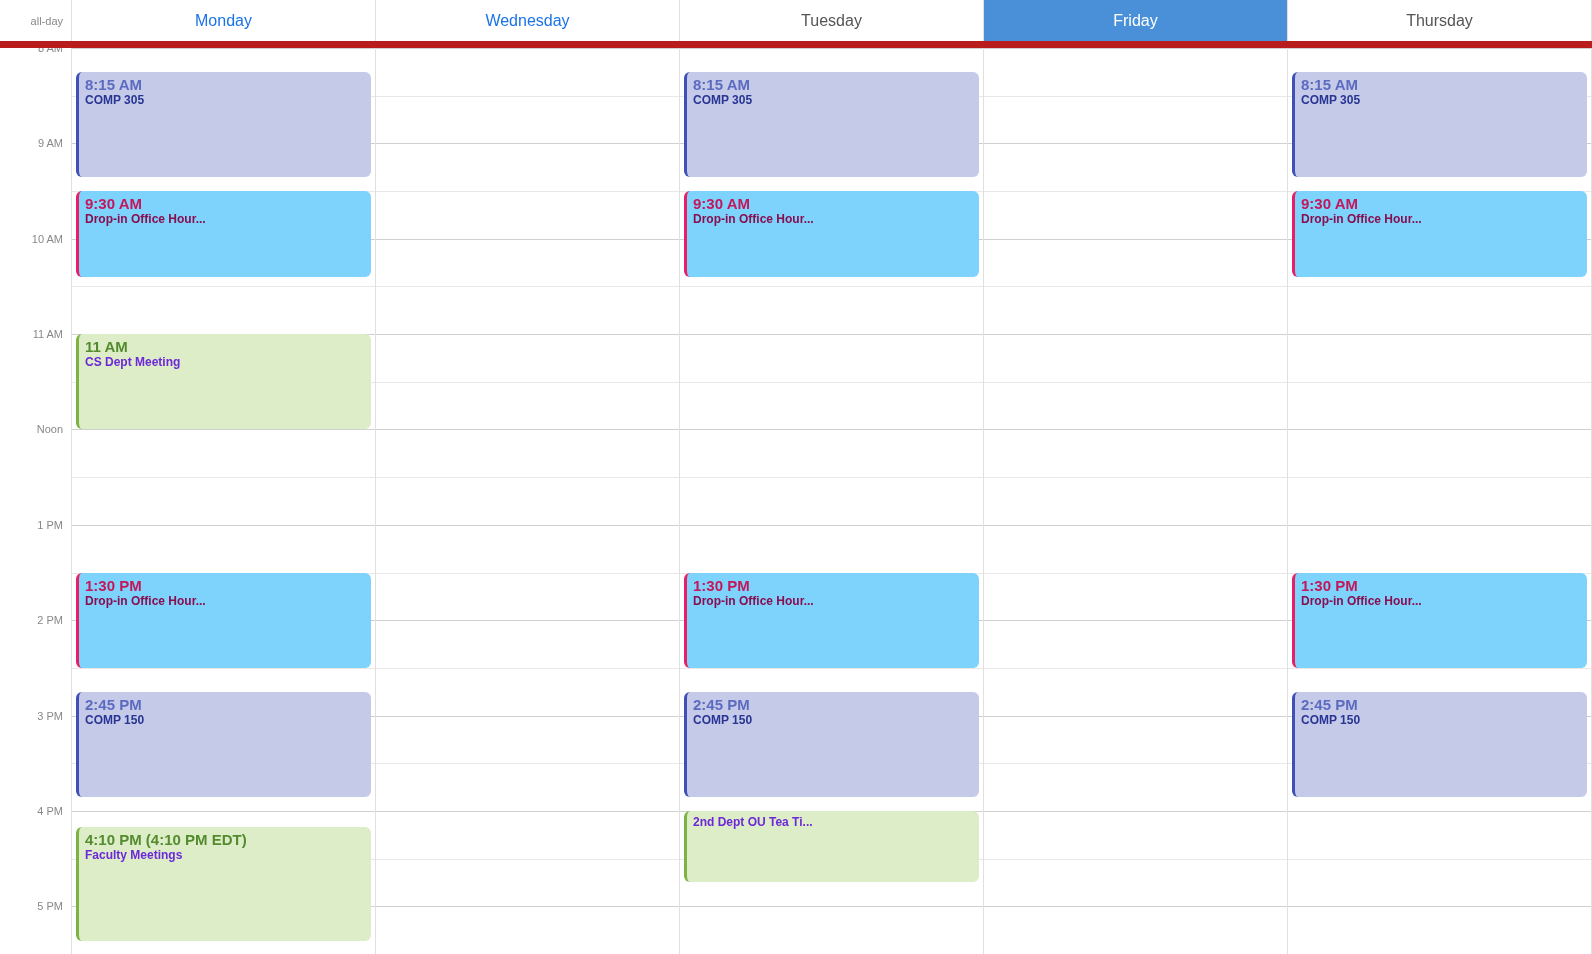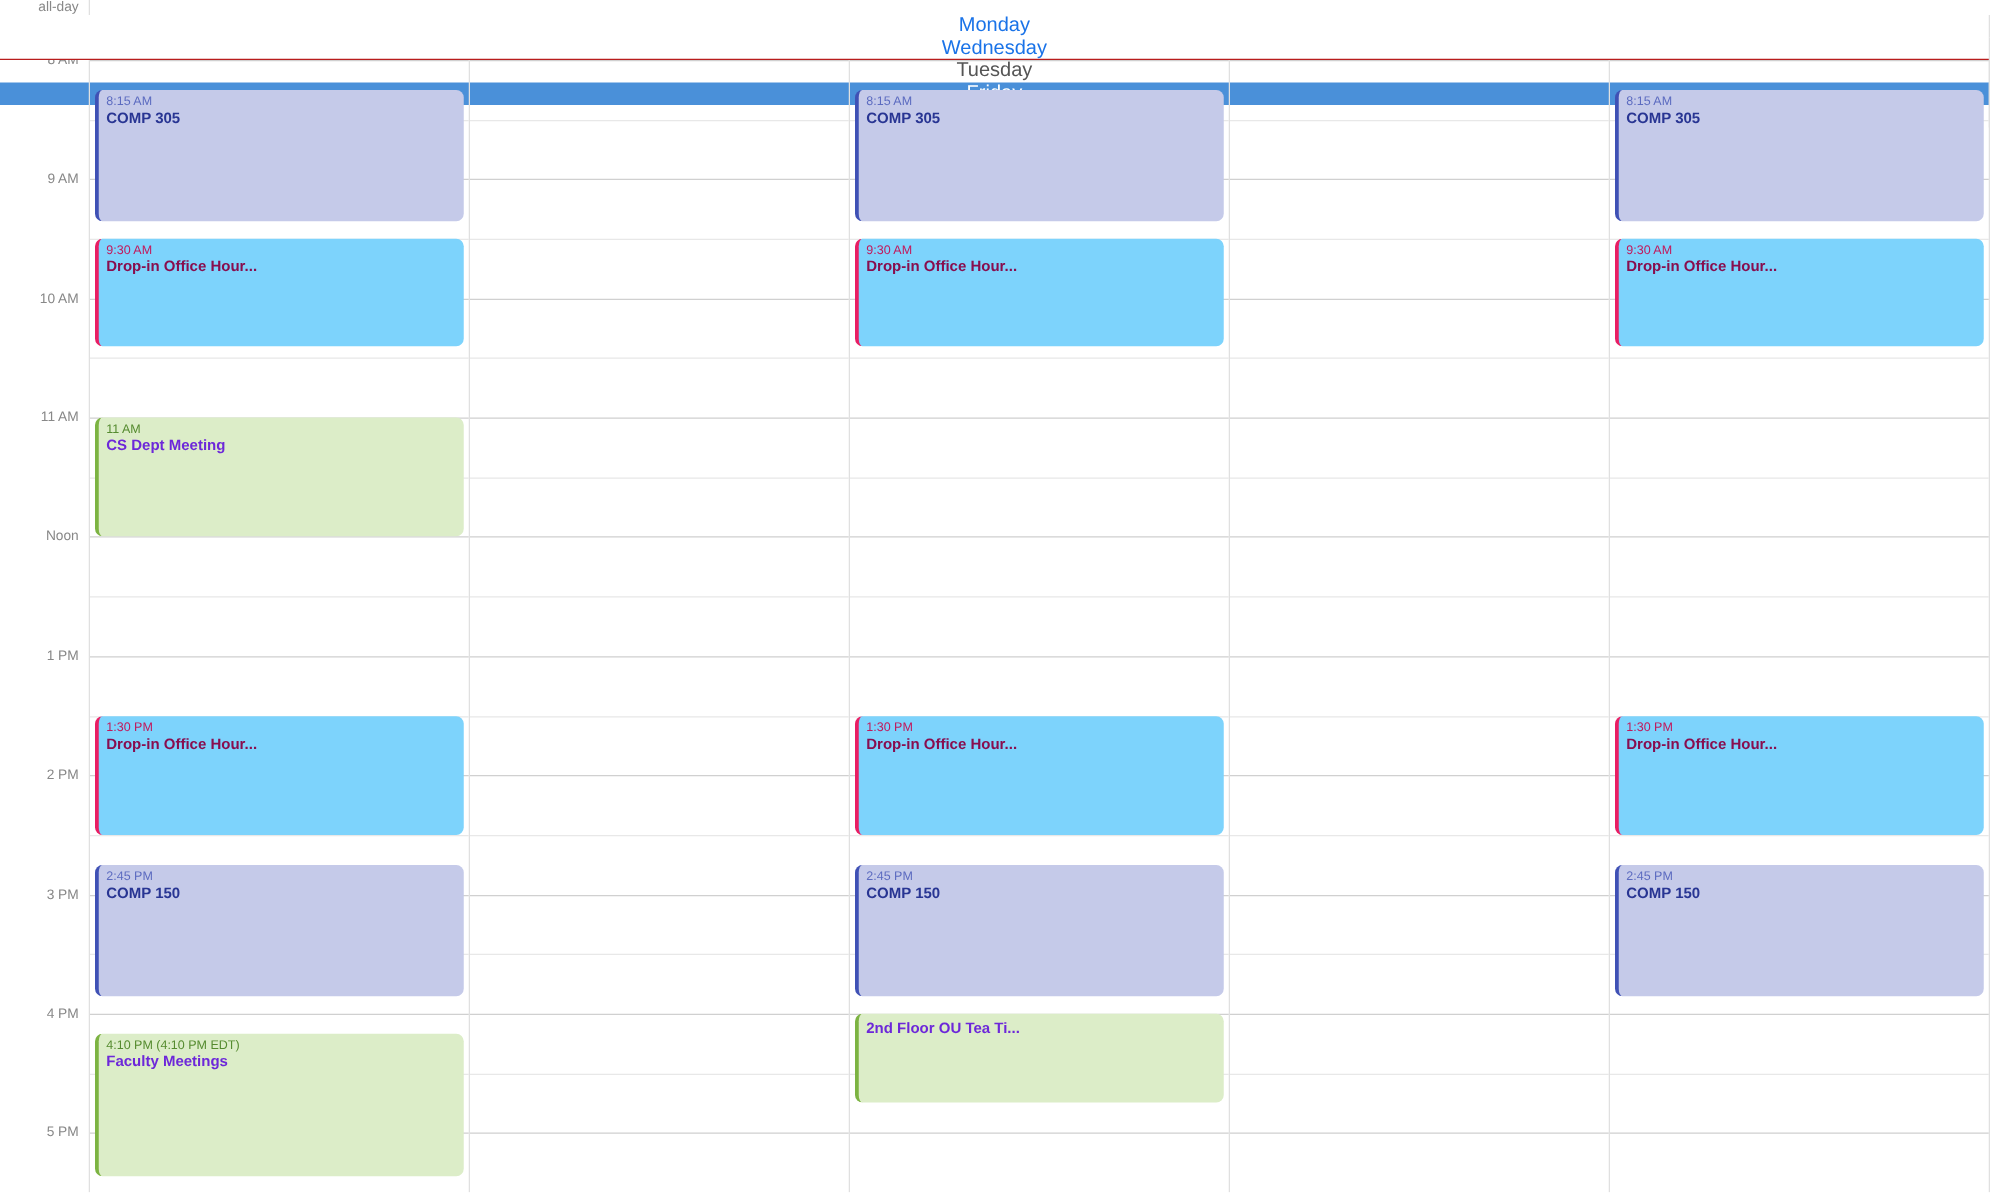--- a/index.html
+++ b/index.html
@@ -13,24 +13,23 @@
       display: flex;
       flex-direction: column;
       width: 1592px;
       height: 954px;
       overflow: hidden;
     }
 
     
     .header-row {
       display: flex;
-      border-bottom: 1px solid #b91c1c;
+      border-bottom: 7px solid #b91c1c;
       height: 48px;
       flex-shrink: 0;
-      flex-direction: column;
     }
 
     .time-gutter-header {
       width: 72px;
       flex-shrink: 0;
       background: #fff;
       border-right: 1px solid #e0e0e0;
       display: flex;
       align-items: center;
       justify-content: flex-end;
@@ -110,22 +109,22 @@
       position: absolute;
       left: 4px;
       right: 4px;
       border-radius: 6px;
       padding: 4px 6px;
       overflow: hidden;
       cursor: pointer;
     }
 
     .event-time {
-      font-size: 10px;
-      font-weight: 400;
+      font-size: 15px;
+      font-weight: 700;
     }
 
     .event-title {
       font-size: 12px;
       font-weight: 700;
     }
 
     
     .event-blue {
       background: #c5cae9;
@@ -288,21 +287,21 @@
           </div>
           <div class="event event-pink" style="top: 57.8947%; height: 10.5263%;">
             <div class="event-time">1:30 PM</div>
             <div class="event-title">Drop-in Office Hour...</div>
           </div>
           <div class="event event-blue" style="top: 71.0526%; height: 11.5789%;">
             <div class="event-time">2:45 PM</div>
             <div class="event-title">COMP 150</div>
           </div>
           <div class="event event-green" style="top: 84.2105%; height: 7.89474%;">
-            <div class="event-title">2nd Floor OU Tea Ti...</div>
+            <div class="event-title">2nd Dept OU Tea Ti...</div>
           </div>
         </div>
       <div class="day-column" id="col-thursday">
           <div class="hour-line strong" style="top: 0%;"></div>
           <div class="hour-line" style="top: 5.26316%;"></div>
           <div class="hour-line strong" style="top: 10.5263%;"></div>
           <div class="hour-line" style="top: 15.7895%;"></div>
           <div class="hour-line strong" style="top: 21.0526%;"></div>
           <div class="hour-line" style="top: 26.3158%;"></div>
           <div class="hour-line strong" style="top: 31.5789%;"></div>

